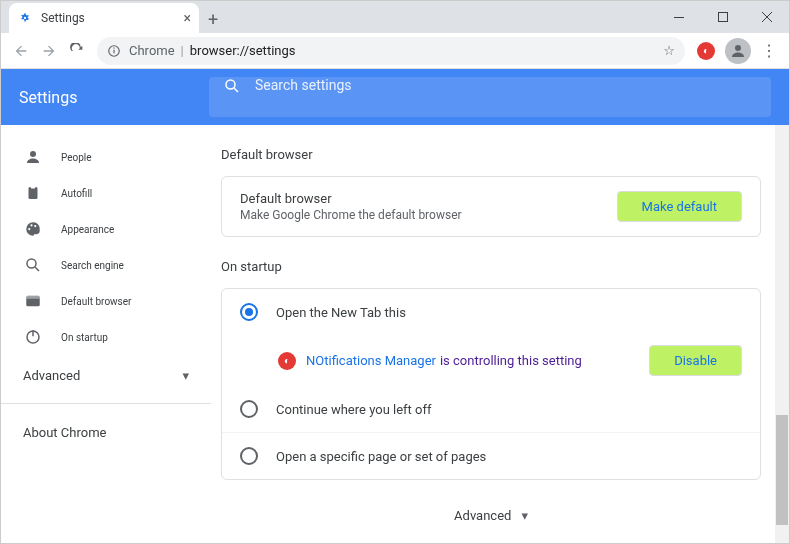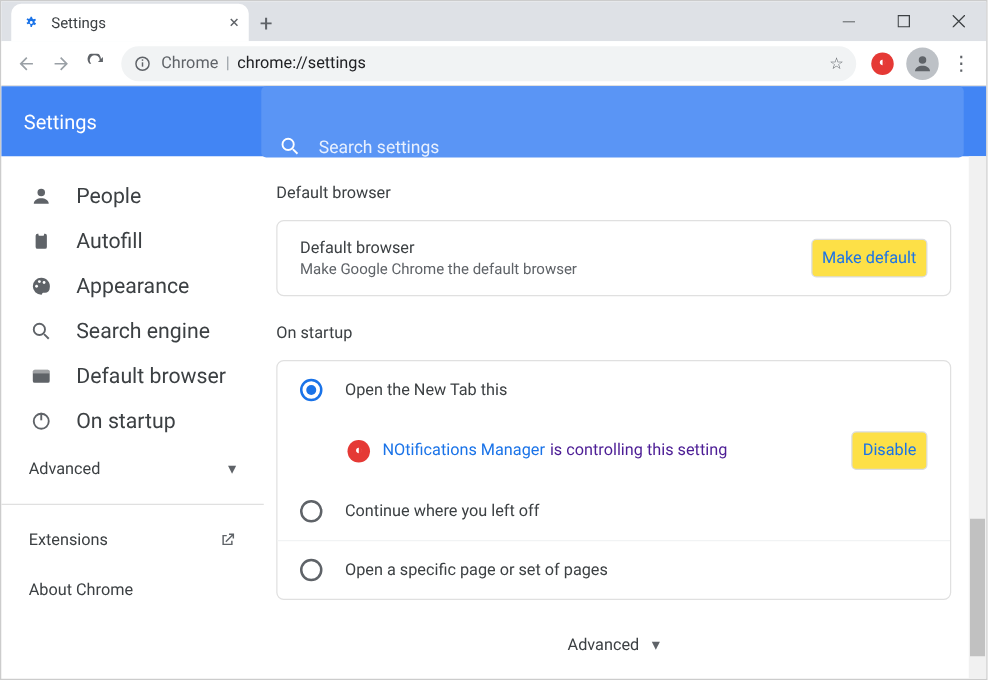--- a/index.html
+++ b/index.html
@@ -23,43 +23,43 @@
 .omnibox .sep { margin: 0 6px; color: #9aa0a6; }
 .omnibox .url { color: #202124; }
 .omnibox .star { margin-left: auto; color: #5f6368; cursor: pointer; }
 .ext-icon { width: 18px; height: 18px; background: #e53935; border-radius: 50%; margin: 0 6px; display: flex; align-items: center; justify-content: center; color: #fff; font-size: 10px; cursor: pointer; }
 .profile { width: 26px; height: 26px; border-radius: 50%; background: #bdc1c6; margin: 0 4px; display: flex; align-items: center; justify-content: center; cursor: pointer; }
 .menu-dots { width: 28px; height: 28px; display: flex; align-items: center; justify-content: center; color: #5f6368; cursor: pointer; font-size: 16px; }
 
 
 .blue-bar { background: #4285f4; height: 56px; display: flex; align-items: center; padding: 0 18px; color: #fff; }
 .blue-title { font-size: 16px; width: 190px; }
-.searchbox { flex: 1; height: 57px; background: #5a95f5; border-radius: 4px; display: flex; align-items: flex-end; padding: 0 14px; }
+.searchbox { flex: 1; height: 40px; background: #5a95f5; border-radius: 4px; display: flex; align-items: flex-start; padding: 0 14px; }
 .searchbox input { background: transparent; border: none; outline: none; color: #fff; font-size: 14px; flex: 1; margin-left: 14px; }
 .searchbox input::placeholder { color: #e8f0fe; }
 
 
 .content { display: flex; height: calc(544px - 32px - 36px - 56px); position: relative; }
 .sidebar { width: 210px; padding: 14px 0; }
-.side-item { height: 36px; display: flex; align-items: center; padding: 0 22px; font-size: 17px; color: #3c4043; cursor: pointer; text-align: center; }
+.side-item { height: 36px; display: flex; align-items: center; padding: 0 22px; font-size: 10px; color: #3c4043; cursor: pointer; text-align: center; }
 .side-item .sicon { width: 20px; margin-right: 18px; display: flex; align-items: center; justify-content: center; color: #5f6368; }
 .side-adv { height: 40px; display: flex; align-items: center; padding: 0 22px; font-size: 13px; color: #3c4043; cursor: pointer; }
 .side-adv .chev { margin-left: auto; color: #5f6368; }
 .side-divider { height: 1px; background: #e0e0e0; margin: 8px 0; }
 .side-link { height: 40px; display: flex; align-items: center; padding: 0 22px; font-size: 13px; color: #3c4043; cursor: pointer; }
 .side-link .open { margin-left: auto; color: #5f6368; }
 
 .main { flex: 1; padding: 14px 28px 14px 10px; overflow-y: auto; }
 .section-title { font-size: 13px; color: #3c4043; margin: 8px 0 14px; }
 .card { border: 1px solid #e0e0e0; border-radius: 6px; background: #fff; }
 .card-row { padding: 14px 18px; display: flex; align-items: center; }
 .card-row + .card-row { border-top: 1px solid #f1f3f4; }
 .row-text { font-size: 13px; color: #3c4043; }
 .row-sub { font-size: 12px; color: #5f6368; margin-top: 2px; }
-.btn-outline { border: 1px solid #dadce0; background: #fde047; color: #1a73e8; font-size: 13px; padding: 7px 8px; border-radius: 4px; cursor: pointer; margin-left: auto; }
+.btn-outline { border: 1px solid #dadce0; background: #bef264; color: #1a73e8; font-size: 13px; padding: 7px 24px; border-radius: 4px; cursor: pointer; margin-left: auto; }
 .radio { width: 18px; height: 18px; border: 2px solid #5f6368; border-radius: 50%; margin-right: 18px; display: flex; align-items: center; justify-content: center; flex-shrink: 0; }
 .radio.selected { border-color: #1a73e8; }
 .radio.selected::after { content: ''; width: 8px; height: 8px; background: #1a73e8; border-radius: 50%; }
 .ext-row { padding: 10px 18px 10px 56px; display: flex; align-items: center; font-size: 13px; }
 .ext-badge { width: 18px; height: 18px; background: #e53935; border-radius: 50%; margin-right: 10px; display: flex; align-items: center; justify-content: center; color: #fff; font-size: 10px; flex-shrink: 0; }
 .ext-link { color: #1a73e8; cursor: pointer; }
 .ext-post { color: #4c1d95; margin-left: 4px; }
 
 .adv-btn { display: flex; align-items: center; justify-content: center; margin: 28px auto 0; font-size: 13px; color: #3c4043; cursor: pointer; }
 .adv-btn .chev { margin-left: 10px; color: #5f6368; }
@@ -119,21 +119,21 @@
       </svg>
     </div>
   <div class="omnibox">
     <svg width="14" height="14" viewBox="0 0 24 24">
         <circle cx="12" cy="12" r="9" fill="none" stroke="#5f6368" stroke-width="2"></circle>
         <rect x="11" y="10" width="2" height="6" fill="#5f6368"></rect>
         <rect x="11" y="6" width="2" height="2" fill="#5f6368"></rect>
       </svg>
     <span class="chip" style="margin-left:8px">Chrome</span>
     <span class="sep">|</span>
-    <span class="url">chrome://settings</span>
+    <span class="url">browser://settings</span>
     <span class="star">☆</span>
   </div>
   <div class="ext-icon">◐</div>
   <div class="profile">
       <svg width="18" height="18" viewBox="0 0 24 24">
         <circle cx="12" cy="8" r="4" fill="#5f6368"></circle>
         <path d="M4 20c0-4 4-6 8-6s8 2 8 6z" fill="#5f6368"></path>
       </svg>
     </div>
   <div class="menu-dots">⋮</div>
@@ -207,28 +207,20 @@
           </svg>
         </span>
       <span>On startup</span>
     </div>
     <div class="side-adv">
       <span>Advanced</span>
       <span class="chev">▾</span>
     </div>
     <div class="side-divider"></div>
     <div class="side-link">
-      <span>Extensions</span>
-      <span class="open">
-          <svg width="14" height="14" viewBox="0 0 24 24">
-            <path d="M14 3h7v7h-2V6.4L10.4 15 9 13.6 17.6 5H14V3zM5 5h6v2H7v10h10v-4h2v6H5V5z" fill="#5f6368"></path>
-          </svg>
-        </span>
-    </div>
-    <div class="side-link">
       <span>About Chrome</span>
     </div>
   </div>
 
   <div class="main">
     <div class="section-title">Default browser</div>
     <div class="card">
       <div class="card-row">
         <div>
           <div class="row-text">Default browser</div>

